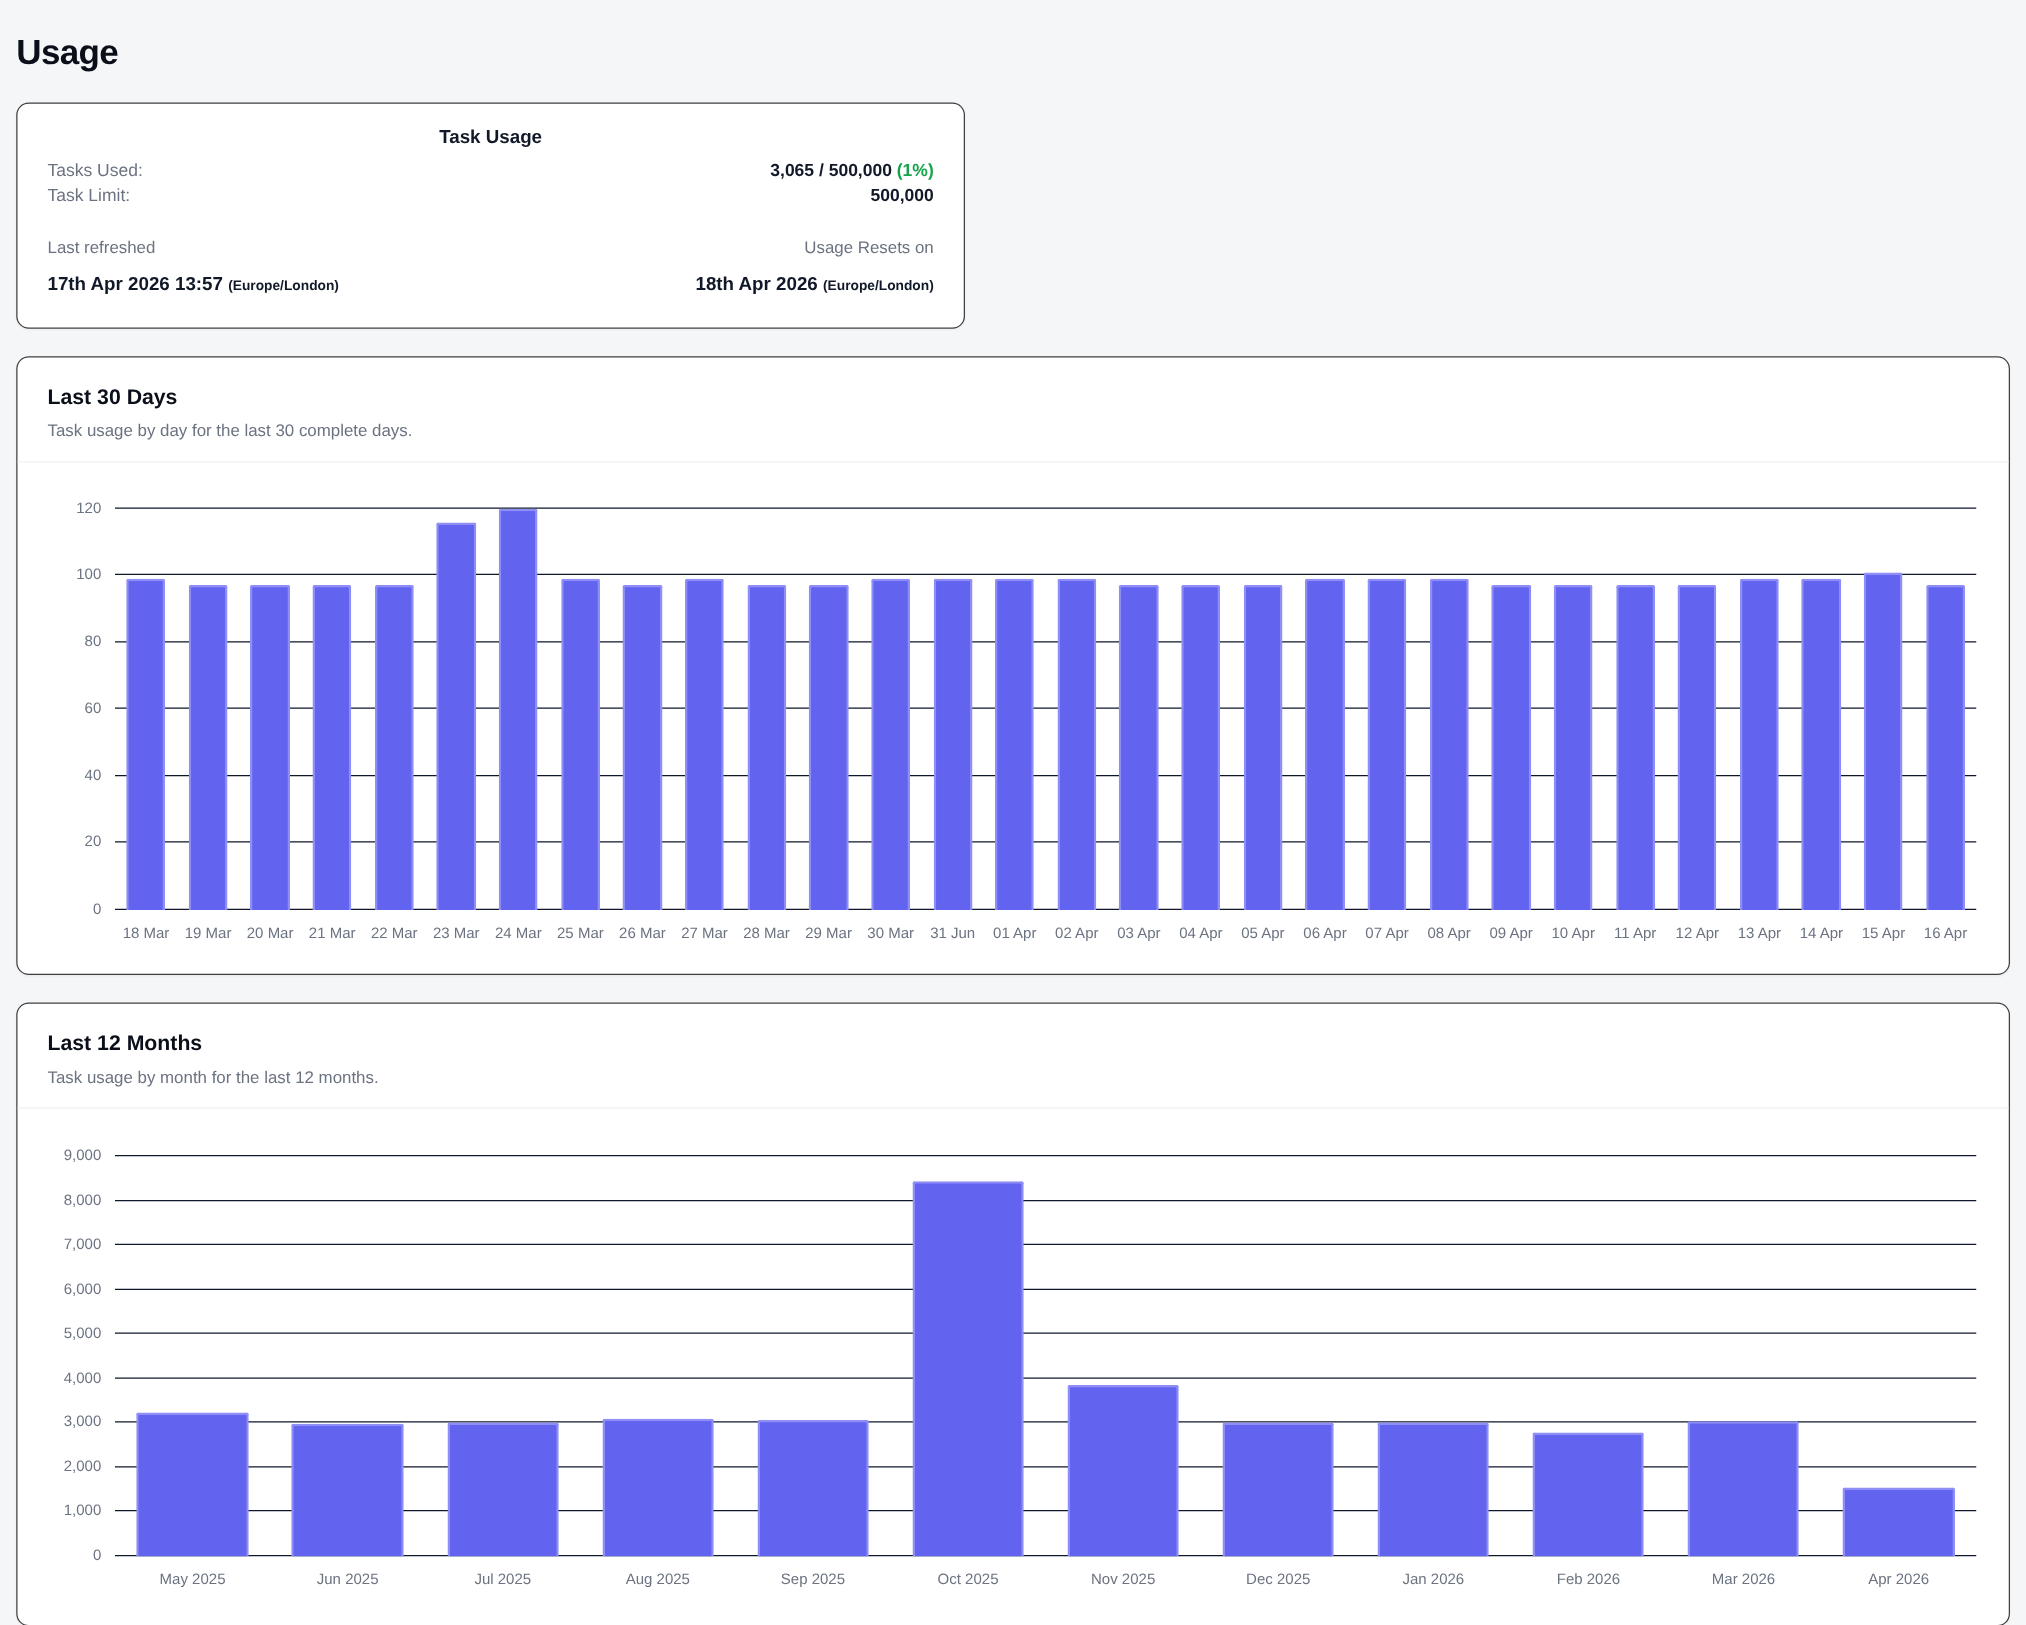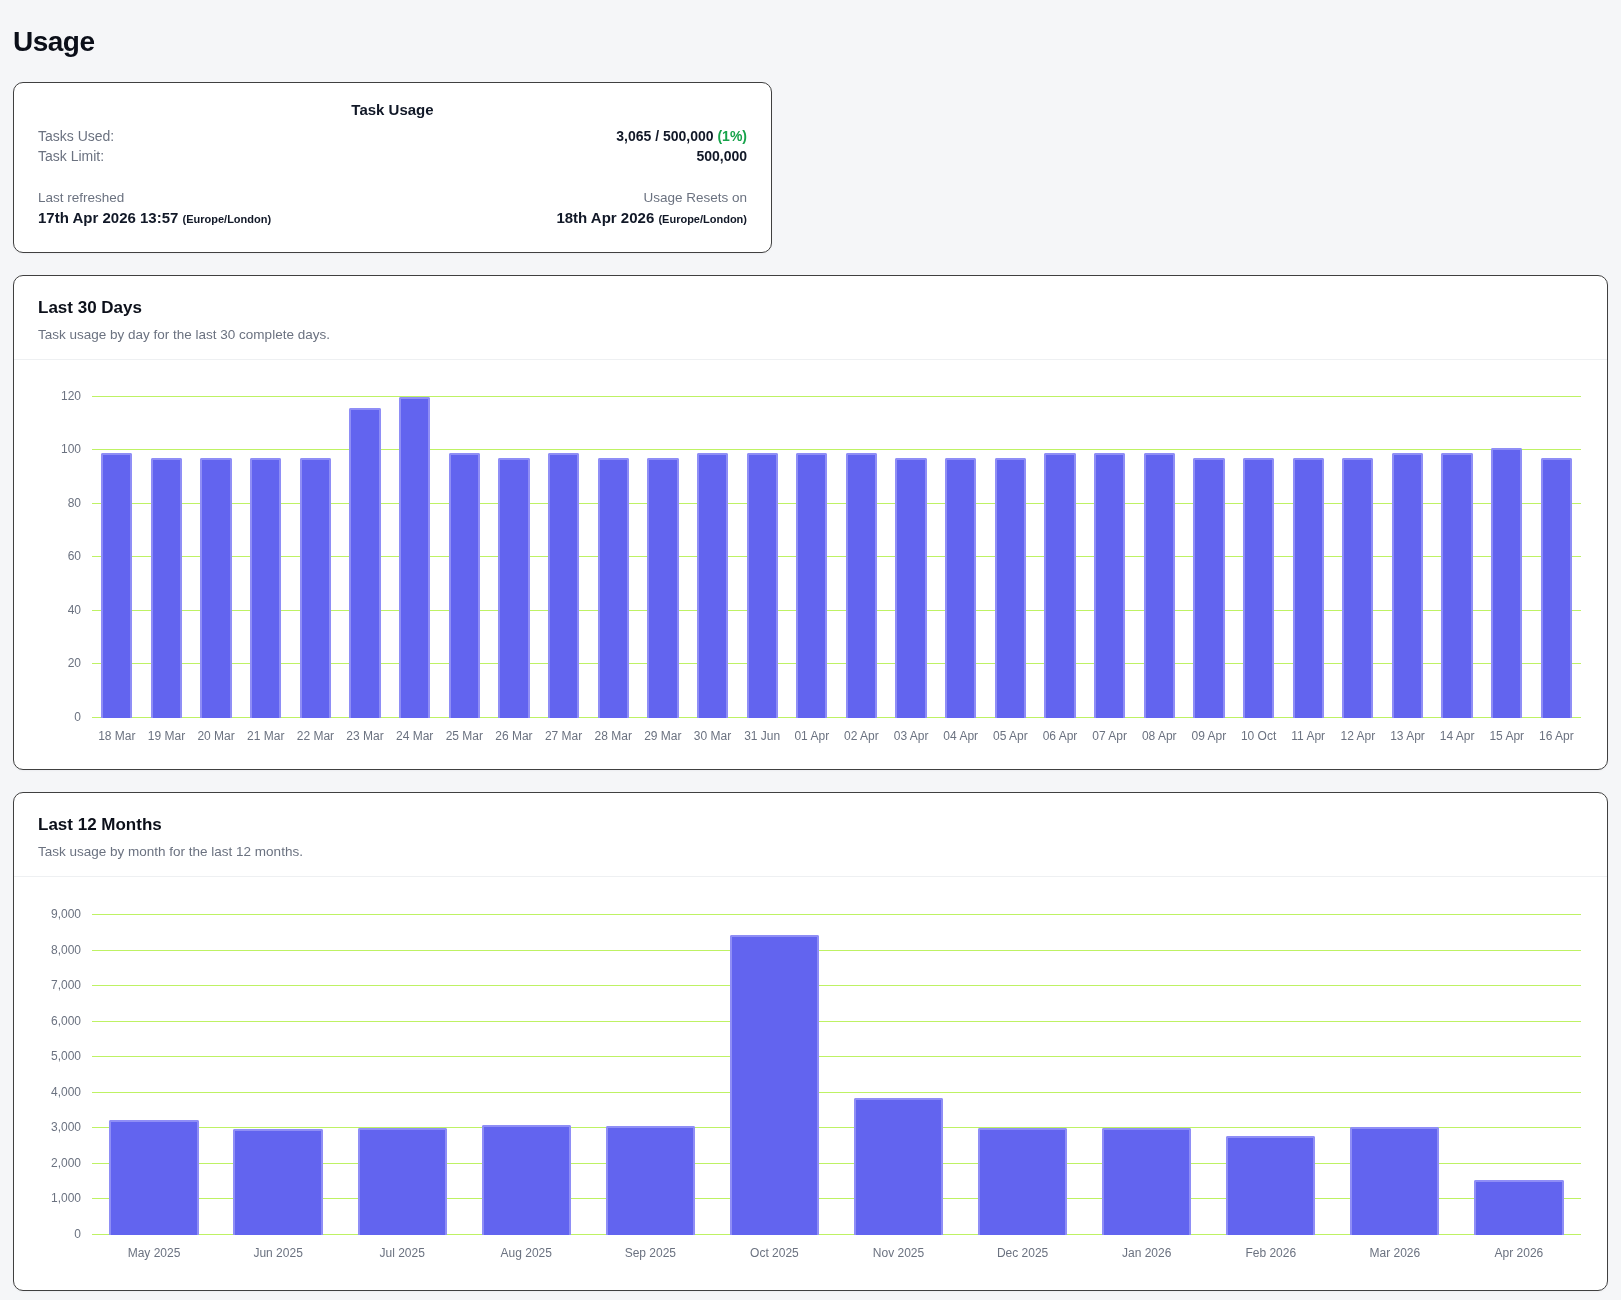--- a/index.html
+++ b/index.html
@@ -19,35 +19,35 @@
     box-shadow:0 1px 2px rgba(16,24,40,.04);
   }
   
   .summary-card{width:759px;box-sizing:border-box;padding:18px 24px 26px;margin-bottom:22px;}
   .summary-title{text-align:center;font-size:15px;font-weight:700;margin:0 0 8px;color:#111827;}
   .kv-row{display:flex;justify-content:space-between;align-items:baseline;line-height:20px;font-size:14px;}
   .kv-label{color:#6b7280;}
   .kv-value{font-weight:700;color:#111827;}
   .pct-green{color:#16a34a;font-weight:700;}
   .refresh-row{display:flex;justify-content:space-between;margin-top:24px;}
-  .refresh-col{display:flex;flex-direction:column;gap:4px;}
+  .refresh-col{display:flex;flex-direction:column;gap:14px;}
   .refresh-col.right{text-align:right;}
   .refresh-label{color:#6b7280;font-size:13.5px;}
   .refresh-value{font-weight:700;font-size:15px;color:#111827;}
   .tz{font-size:11px;font-weight:700;}
   
   .chart-card{margin-bottom:22px;}
   .card-header{padding:22px 24px 17px;}
   .card-header h2{font-size:17px;font-weight:700;margin:0 0 9px;color:#0b0f19;}
   .card-header .subtitle{font-size:13.5px;color:#6b7280;margin:0;}
   .divider{border-top:1px solid #eef0f2;}
   .chart-wrap{padding:0 26px 26px;}
   .chart{display:flex;flex-direction:column;}
   .plot{position:relative;margin-left:52px;}
-  .gridline{position:absolute;left:0;right:0;height:1px;background:#bef264;}
+  .gridline{position:absolute;left:0;right:0;height:1px;background:#0f172a;}
   .gridline .tick{
     position:absolute;right:100%;top:0;padding-right:11px;transform:translateY(-50%);
     font-size:12px;color:#6b7280;white-space:nowrap;
   }
   .bars{position:absolute;left:0;right:0;top:0;bottom:0;display:flex;align-items:flex-end;}
   .bar-slot{flex:1 1 0;display:flex;justify-content:center;align-items:flex-end;height:100%;}
   .bar{
     background:#6264ef;
     border:2px solid #8f8ef6;border-bottom:none;
     border-radius:2px 2px 0 0;
@@ -237,21 +237,21 @@
             <span>31 Jun</span>
             <span>01 Apr</span>
             <span>02 Apr</span>
             <span>03 Apr</span>
             <span>04 Apr</span>
             <span>05 Apr</span>
             <span>06 Apr</span>
             <span>07 Apr</span>
             <span>08 Apr</span>
             <span>09 Apr</span>
-            <span>10 Oct</span>
+            <span>10 Apr</span>
             <span>11 Apr</span>
             <span>12 Apr</span>
             <span>13 Apr</span>
             <span>14 Apr</span>
             <span>15 Apr</span>
             <span>16 Apr</span>
           </div>
       </div>
     </div>
   </div>

